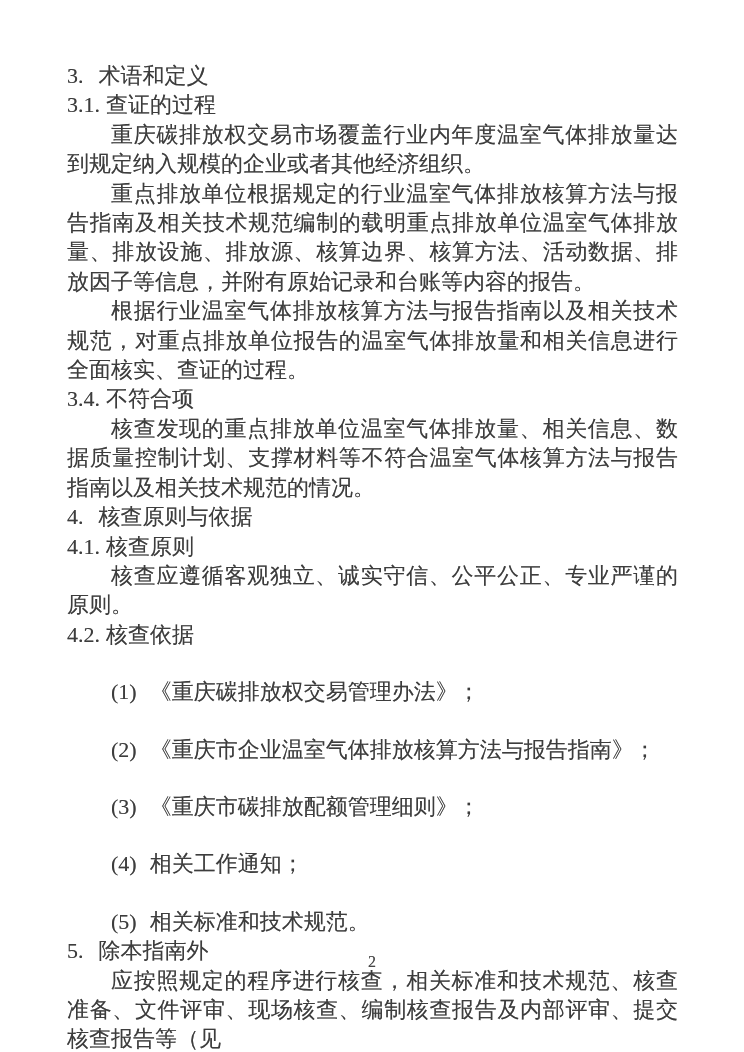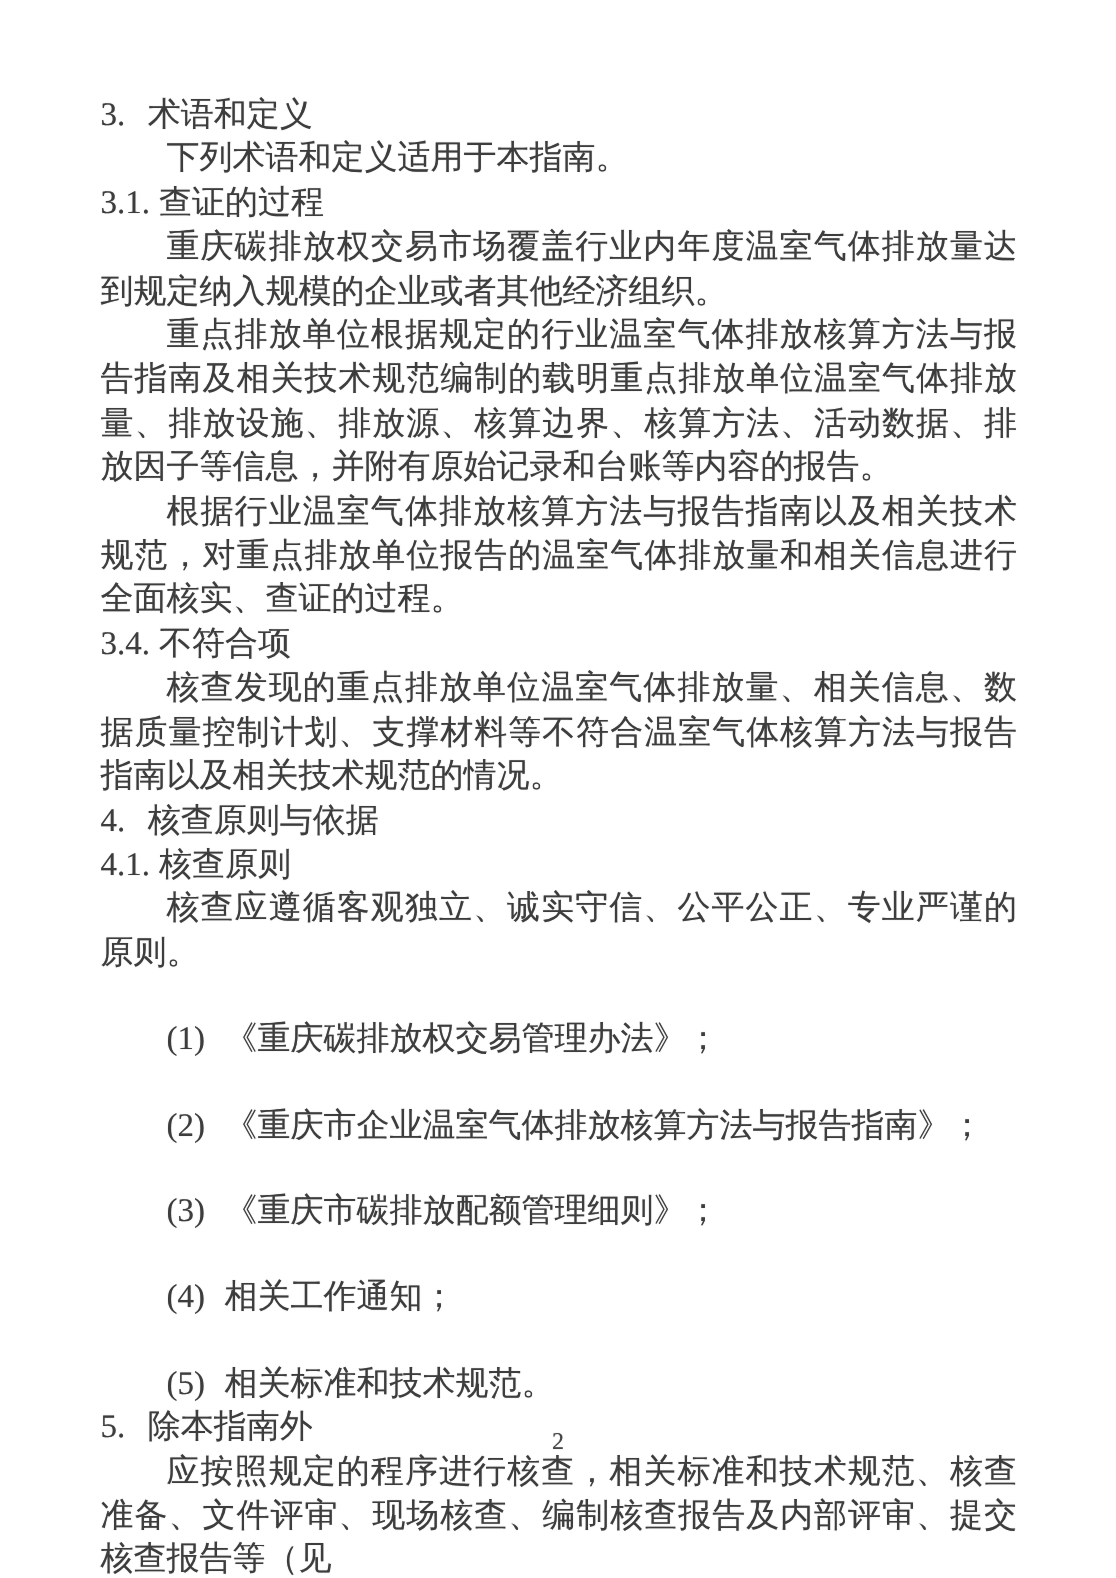--- a/index.html
+++ b/index.html
@@ -60,21 +60,20 @@
 </head>
 <body>
 
 <div class="page">
   <div class="content">
 
     <div class="h1">
       <span class="marker">3.</span><span>术语和定义</span>
     </div>
 
-    <p class="para">下列术语和定义适用于本指南。</p>
 
     <div class="h2">
       <span class="marker">3.1.</span><span>查证的过程</span>
     </div>
 
     <p class="para">重庆碳排放权交易市场覆盖行业内年度温室气体排放量达到规定纳入规模的企业或者其他经济组织。</p>
 
 
     <p class="para">重点排放单位根据规定的行业温室气体排放核算方法与报告指南及相关技术规范编制的载明重点排放单位温室气体排放量、排放设施、排放源、核算边界、核算方法、活动数据、排放因子等信息，并附有原始记录和台账等内容的报告。</p>
 
@@ -90,20 +89,23 @@
     <div class="h1">
       <span class="marker">4.</span><span>核查原则与依据</span>
     </div>
 
     <div class="h2">
       <span class="marker">4.1.</span><span>核查原则</span>
     </div>
 
     <p class="para">核查应遵循客观独立、诚实守信、公平公正、专业严谨的原则。</p>
 
+    <div class="h2">
+      <span class="marker">4.2.</span><span>核查依据</span>
+    </div>
 
 
     <div class="list-item">
       <span class="marker">(1)</span><span>《重庆碳排放权交易管理办法》；</span>
     </div>
 
     <div class="list-item">
       <span class="marker">(2)</span><span>《重庆市企业温室气体排放核算方法与报告指南》；</span>
     </div>
 

